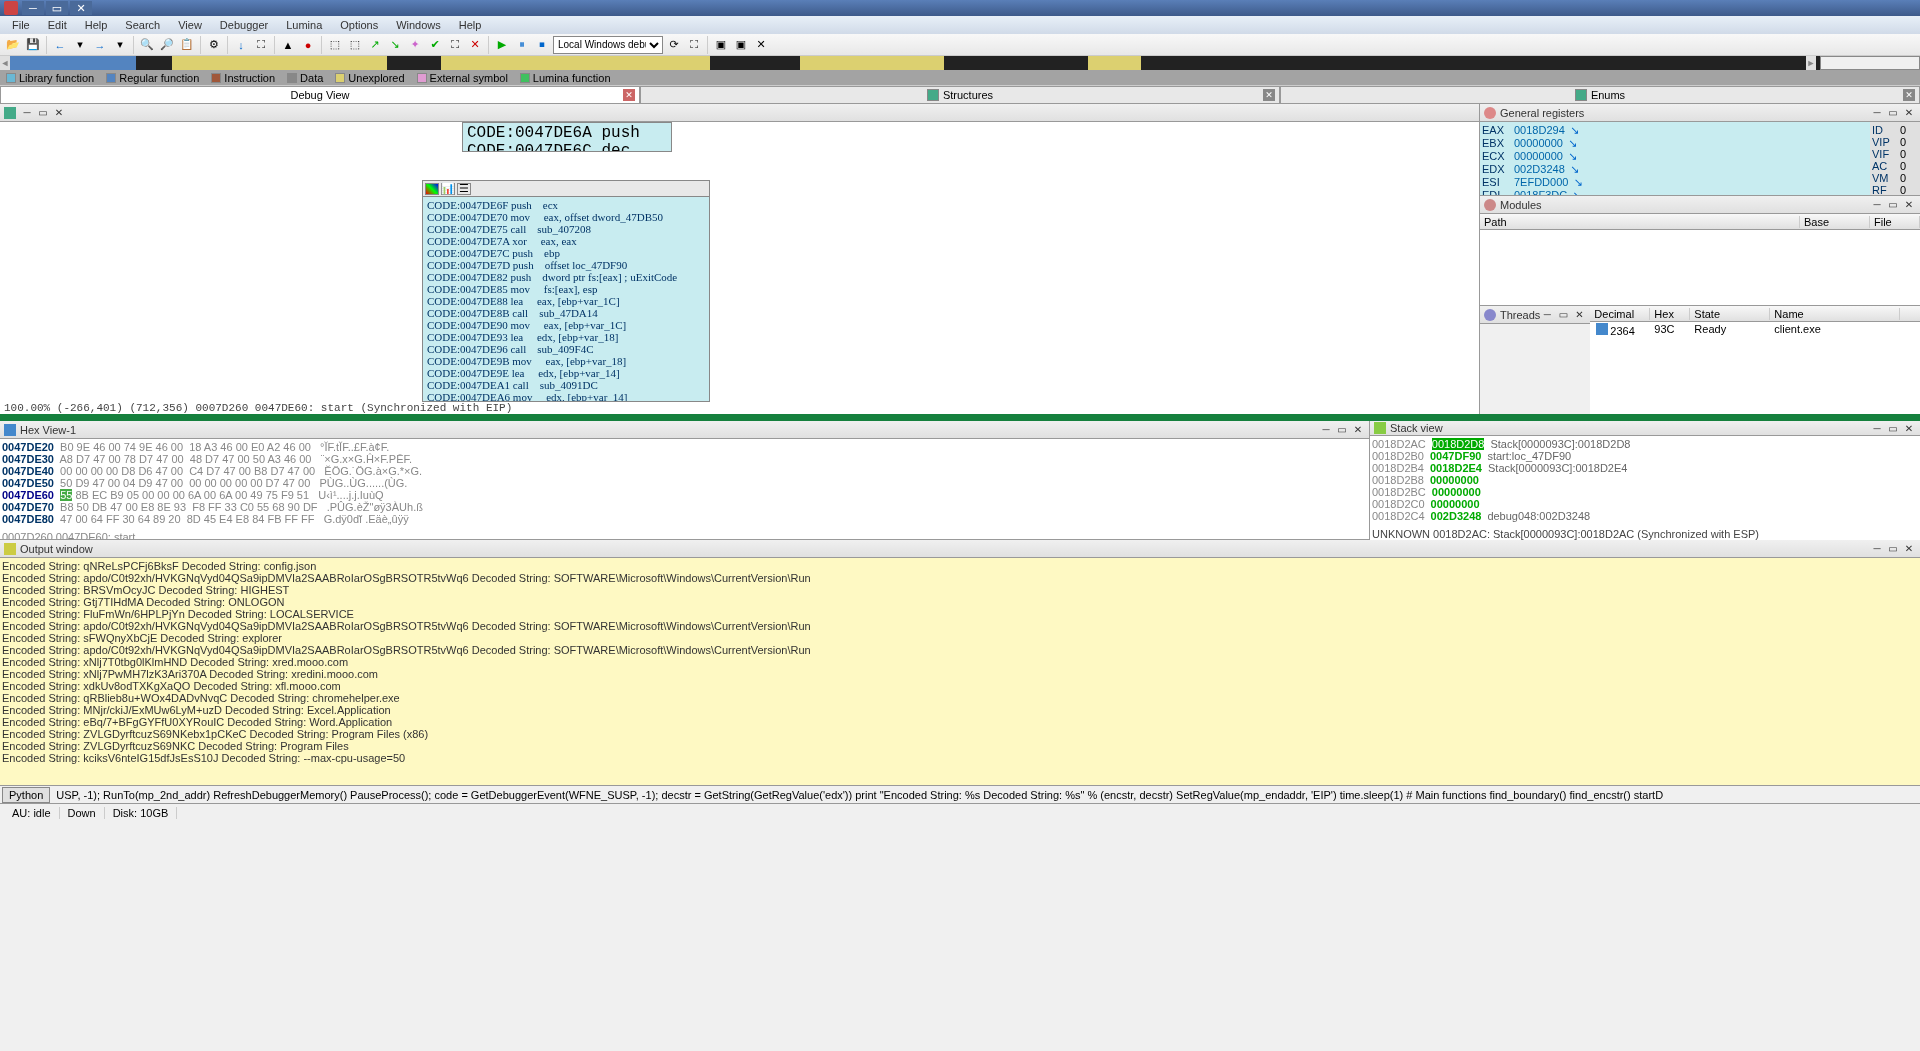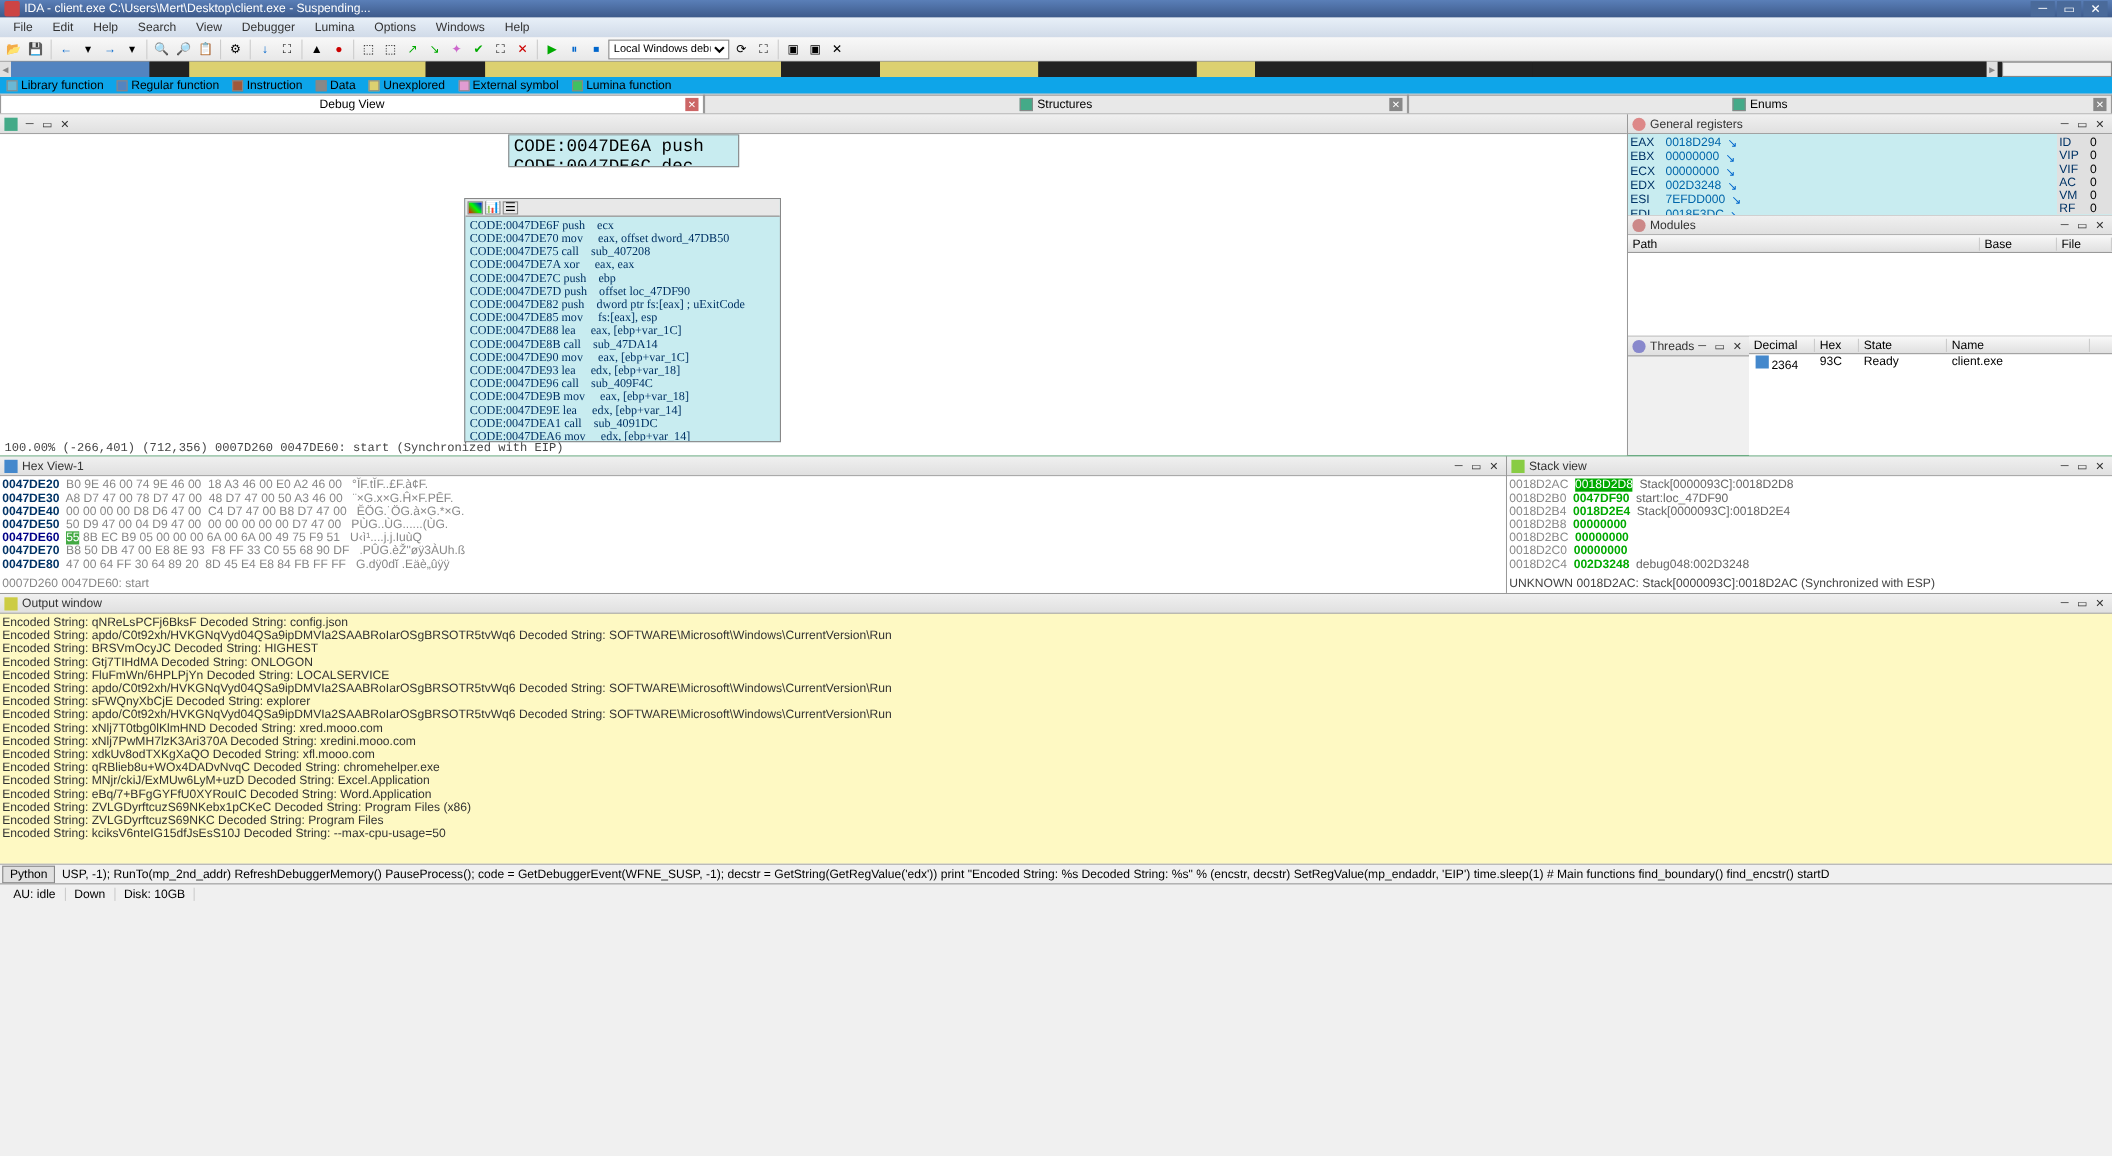--- a/index.html
+++ b/index.html
@@ -18,21 +18,21 @@
 .tool-btn { width: 18px; height: 18px; display: flex; align-items: center; justify-content: center; cursor: pointer; border: 1px solid transparent; }
 .tool-sep { width: 1px; height: 18px; background: #ccc; margin: 0 2px; }
 .debugger-select { height: 18px; width: 110px; border: 1px solid #888; background: white; font-size: 10px; }
 
 .navbar { height: 14px; background: #222; position: relative; display: flex; }
 .nav-arrow { width: 10px; color: #888; font-size: 9px; display: flex; align-items: center; justify-content: center; cursor: pointer; background: #e0e0e0; }
 .nav-strip { flex: 1; display: flex; }
 .nav-seg { height: 100%; }
 .nav-box { width: 100px; height: 14px; background: #f0f0f0; border: 1px solid #888; margin-left: 4px; }
 
-.legend { height: 16px; display: flex; align-items: center; padding: 0 6px; gap: 4px; background: #0ea5e9; border-bottom: 1px solid #ccc; }
+.legend { height: 16px; display: flex; align-items: center; padding: 0 6px; gap: 4px; background: #a3a3a3; border-bottom: 1px solid #ccc; }
 .legend-item { display: flex; align-items: center; gap: 3px; margin-right: 8px; }
 .legend-sw { width: 10px; height: 10px; border: 1px solid #888; }
 
 .main-tabs { height: 18px; display: flex; background: #f0f0f0; border-bottom: 1px solid #999; }
 .main-tab { flex: 1; display: flex; align-items: center; justify-content: center; border: 1px solid #999; border-bottom: none; background: #e8e8e8; position: relative; cursor: pointer; }
 .main-tab.active { background: white; }
 .tab-close { position: absolute; right: 4px; width: 12px; height: 12px; background: #c66; color: white; display: flex; align-items: center; justify-content: center; font-size: 9px; }
 .tab-icon { width: 12px; height: 12px; margin-right: 4px; background: #4a8; border: 1px solid #888; }
 
 .mid-area { display: flex; height: 310px; }
@@ -61,21 +61,21 @@
 .reg-line { display: flex; gap: 4px; }
 .reg-link { width: 12px; text-align: center; color: #0066cc; cursor: pointer; }
 
 .modules-body, .threads-body { flex: 1; background: white; }
 .tbl-head { display: flex; background: linear-gradient(to bottom, #f8f8f8, #e0e0e0); border-bottom: 1px solid #999; height: 16px; align-items: center; }
 .tbl-head-cell { padding: 0 4px; border-right: 1px solid #ccc; }
 .tbl-row { display: flex; padding: 1px 0; }
 .tbl-cell { padding: 0 4px; overflow: hidden; white-space: nowrap; }
 .tbl-icon { width: 12px; height: 12px; background: #4a8; margin: 0 2px; display: inline-block; }
 
-.lower-area { display: flex; height: 125px; border-top: 1px solid #15803d; }
+.lower-area { display: flex; height: 125px; border-top: 7px solid #15803d; }
 .hex-col { flex: 1; display: flex; flex-direction: column; border-right: 1px solid #999; }
 .stack-col { width: 550px; display: flex; flex-direction: column; }
 
 .hex-body { flex: 1; background: white; font-family: 'Courier New', monospace; font-size: 11px; padding: 2px; overflow-y: auto; color: #888; white-space: pre; }
 .hex-line .addr { color: #003366; font-weight: bold; }
 .hex-hi { background: #4a4; color: white; }
 .hex-line.current .addr { color: #000088; }
 
 .stack-body { flex: 1; background: white; font-family: 'Courier New', monospace; font-size: 11px; padding: 2px; color: #888; }
 .stack-line { display: flex; gap: 6px; }
@@ -96,21 +96,20 @@
 
 .regs-pane { height: 92px; display: flex; flex-direction: column; border-bottom: 1px solid #999; }
 .modules-pane { height: 110px; display: flex; flex-direction: column; border-bottom: 1px solid #999; }
 .threads-pane { flex: 1; display: flex; flex-direction: row; }
 </style>
 </head>
 <body>
 
 <div class="titlebar">
   <div class="titlebar-icon"></div>
-  <div class="titlebar-text">IDA - client.exe C:\Users\Mert\Desktop\client.exe - Suspending...</div>
   <div class="titlebar-btns">
     <div class="titlebar-btn">─</div>
     <div class="titlebar-btn">▭</div>
     <div class="titlebar-btn">✕</div>
   </div>
 </div>
 
 <div class="menubar">
   <div class="menu-item">File</div>
   <div class="menu-item">Edit</div>

